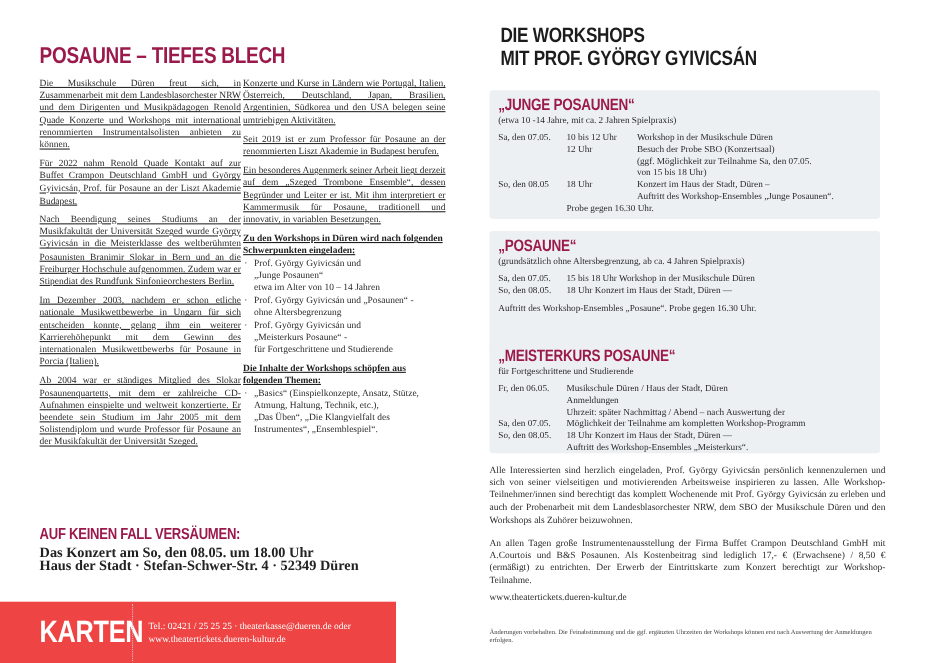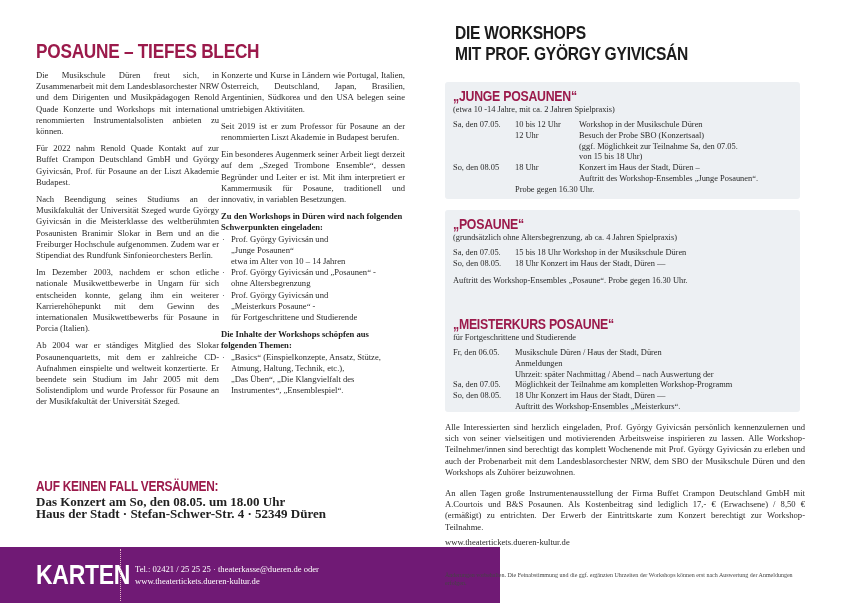--- a/index.html
+++ b/index.html
@@ -18,30 +18,30 @@
     transform-origin: left center;
     white-space: nowrap;
   }
   .red { color: #9b1a4b; }
 
   .left-title { position: absolute; left: 36px; top: 39px; font-size: 21px; line-height: 24px; }
 
   .col { position: absolute; top: 70px; font-size: 8.6px; line-height: 11.2px; }
   .col1 { left: 36px; width: 183px; }
   .col2 { left: 221px; width: 184px; }
-  .col p { margin-bottom: 6px; text-align: justify; hyphens: manual; }
+  .col p { margin-bottom: 6px; text-align: justify; hyphens: manual; text-decoration: underline; }
   .col .bold { font-weight: bold; color: #1e1e1e; text-align: left; margin-bottom: 0; }
   .col ul { list-style: none; margin-bottom: 6px; }
   .col li { position: relative; padding-left: 10px; }
   .col li::before { content: "·"; position: absolute; left: 1px; top: 0; }
 
   .miss-title { position: absolute; left: 36px; top: 478px; font-size: 14.5px; line-height: 16px; }
   .miss-lines { position: absolute; left: 36px; top: 496px; font-size: 13px; line-height: 11.5px; font-weight: bold; color: #222; }
 
-  .karten-band { position: absolute; left: 0; top: 547px; width: 500px; height: 56px; background: #701a75; }
+  .karten-band { position: absolute; left: 0; top: 547px; width: 360px; height: 56px; background: #ef4444; }
   .karten-label { position: absolute; left: 36px; top: 13px; font-size: 28px; line-height: 30px; color: #ffffff; }
   .karten-sep { position: absolute; left: 120px; top: 2px; height: 52px; border-left: 1px dotted #e6b9c9; }
   .karten-info { position: absolute; left: 135px; top: 17px; font-size: 8.6px; line-height: 11.5px; color: #ffffff; }
 
   .right-title { position: absolute; left: 30px; top: 22px; font-size: 19px; line-height: 21px; color: #1c1c1c; }
 
   .box { position: absolute; left: 20px; width: 355px; background: #edf0f3; border-radius: 3px; padding: 5px 8px 6px 8px; }
   .box1 { top: 82px; height: 117px; }
   .box2 { top: 210px; height: 112px; }
   .box3 { top: 310px; height: 102px; }

